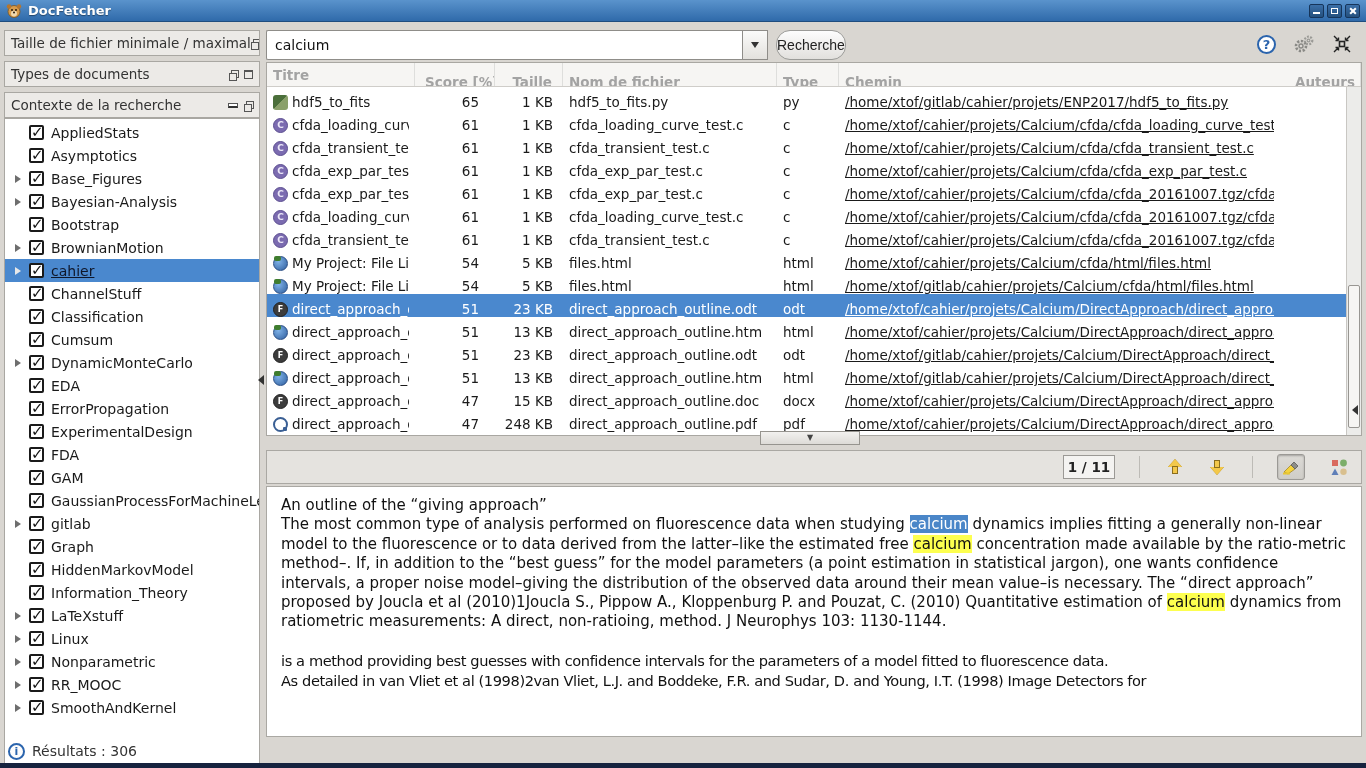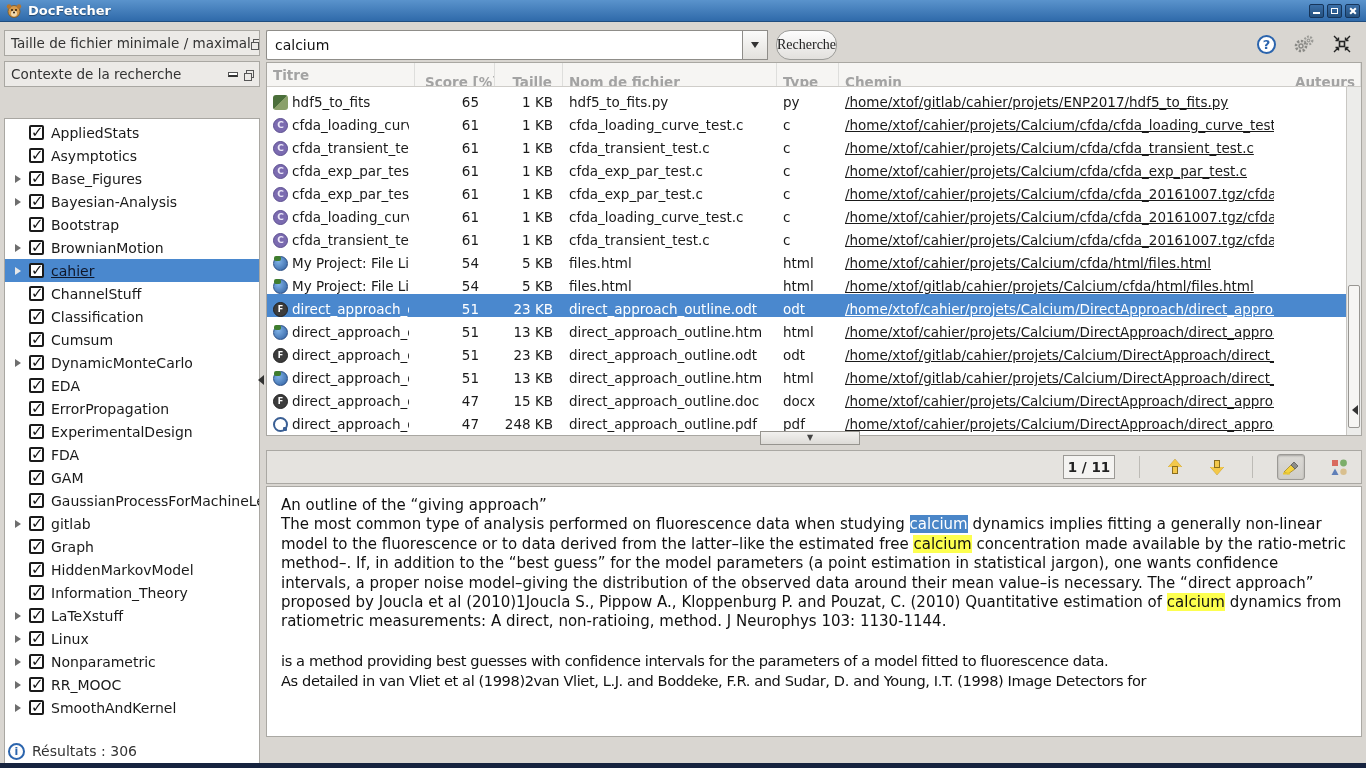--- a/index.html
+++ b/index.html
@@ -53,21 +53,21 @@
   .searchrow { position:absolute; left:266px; top:28px; right:0; height:34px; }
   .searchbox { position:absolute; left:0; top:2px; width:476px; height:30px; background:#fff;
     border:1px solid #8f8d89; border-right:none; border-radius:2px 0 0 2px; padding:0 8px; font-size:14px;
     font-family:"DejaVu Sans", sans-serif; color:#111; }
   .combobtn { position:absolute; left:476px; top:2px; width:26px; height:30px;
     background:linear-gradient(#fbfbfa,#e3e1dd); border:1px solid #8f8d89; display:flex; align-items:center;
     justify-content:center; cursor:pointer; }
   .combobtn .tri { width:0; height:0; border-top:6px solid #333; border-left:4.5px solid transparent; border-right:4.5px solid transparent; }
   .searchbtn { position:absolute; left:510px; top:2px; height:30px; padding:0 0;
     background:linear-gradient(#fdfdfd,#e2e0dd); border:1px solid #9b9b98; border-radius:14px;
-    font-size:14px; color:#222; font-family:Liberation Serif, serif; cursor:pointer; }
+    font-size:14px; color:#222; font-family:Liberation Sans, sans-serif; cursor:pointer; }
   .topicons { position:absolute; right:14px; top:6px; display:flex; gap:16px; align-items:center; }
   .helpicon { width:19px; height:19px; border:2px solid #2b64ad; border-radius:50%; color:#2b64ad;
     font-weight:bold; font-size:13px; display:flex; align-items:center; justify-content:center; cursor:pointer; background:#fff; }
   .iconbtn { cursor:pointer; }
 
   
   .tablewrap { position:absolute; left:266px; top:62px; width:1096px; height:374px;
     background:#fff; border:1px solid #a9a7a2; overflow:hidden; }
   .thead { display:flex; height:24px; background:#f6f5f3; border-bottom:1px solid #cfcdc9; }
   .th { font-weight:bold; color:#a3a3a3; font-size:13.5px; padding:11px 6px; border-right:1px solid #dededc;
@@ -180,20 +180,27 @@
   </div>
 
   <div class="sidebar">
     <div class="panelhdr">
       <span>Taille de fichier minimale / maximal</span>
       <span class="hdrbtns">
           <span class="mini-restore"></span>
         </span>
     </div>
     <div class="panelhdr">
+      <span>Types de documents</span>
+      <span class="hdrbtns">
+        <span class="mini-restore"></span>
+        <span class="mini-max"></span>
+      </span>
+    </div>
+    <div class="panelhdr">
       <span>Contexte de la recherche</span>
       <span class="hdrbtns">
         <span class="mini-collapse"></span>
         <span class="mini-restore"></span>
       </span>
     </div>
     <div class="tree" id="tree">
 
   <div class="titem">
     <span class="arrow"></span>

